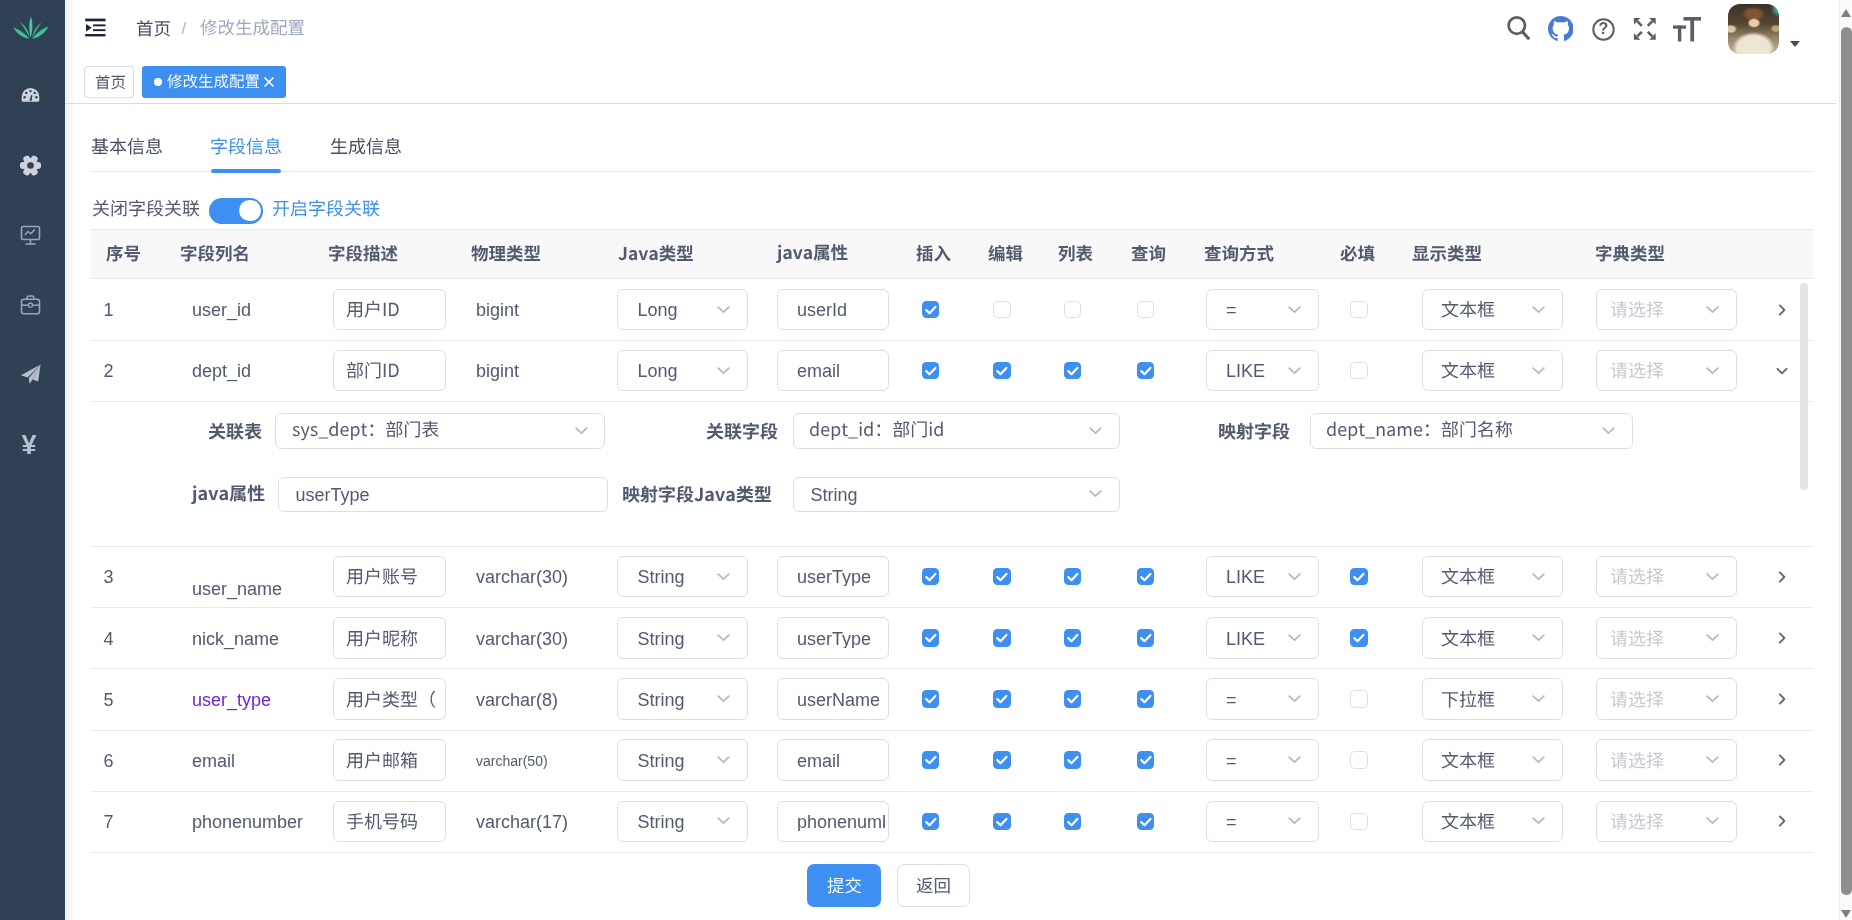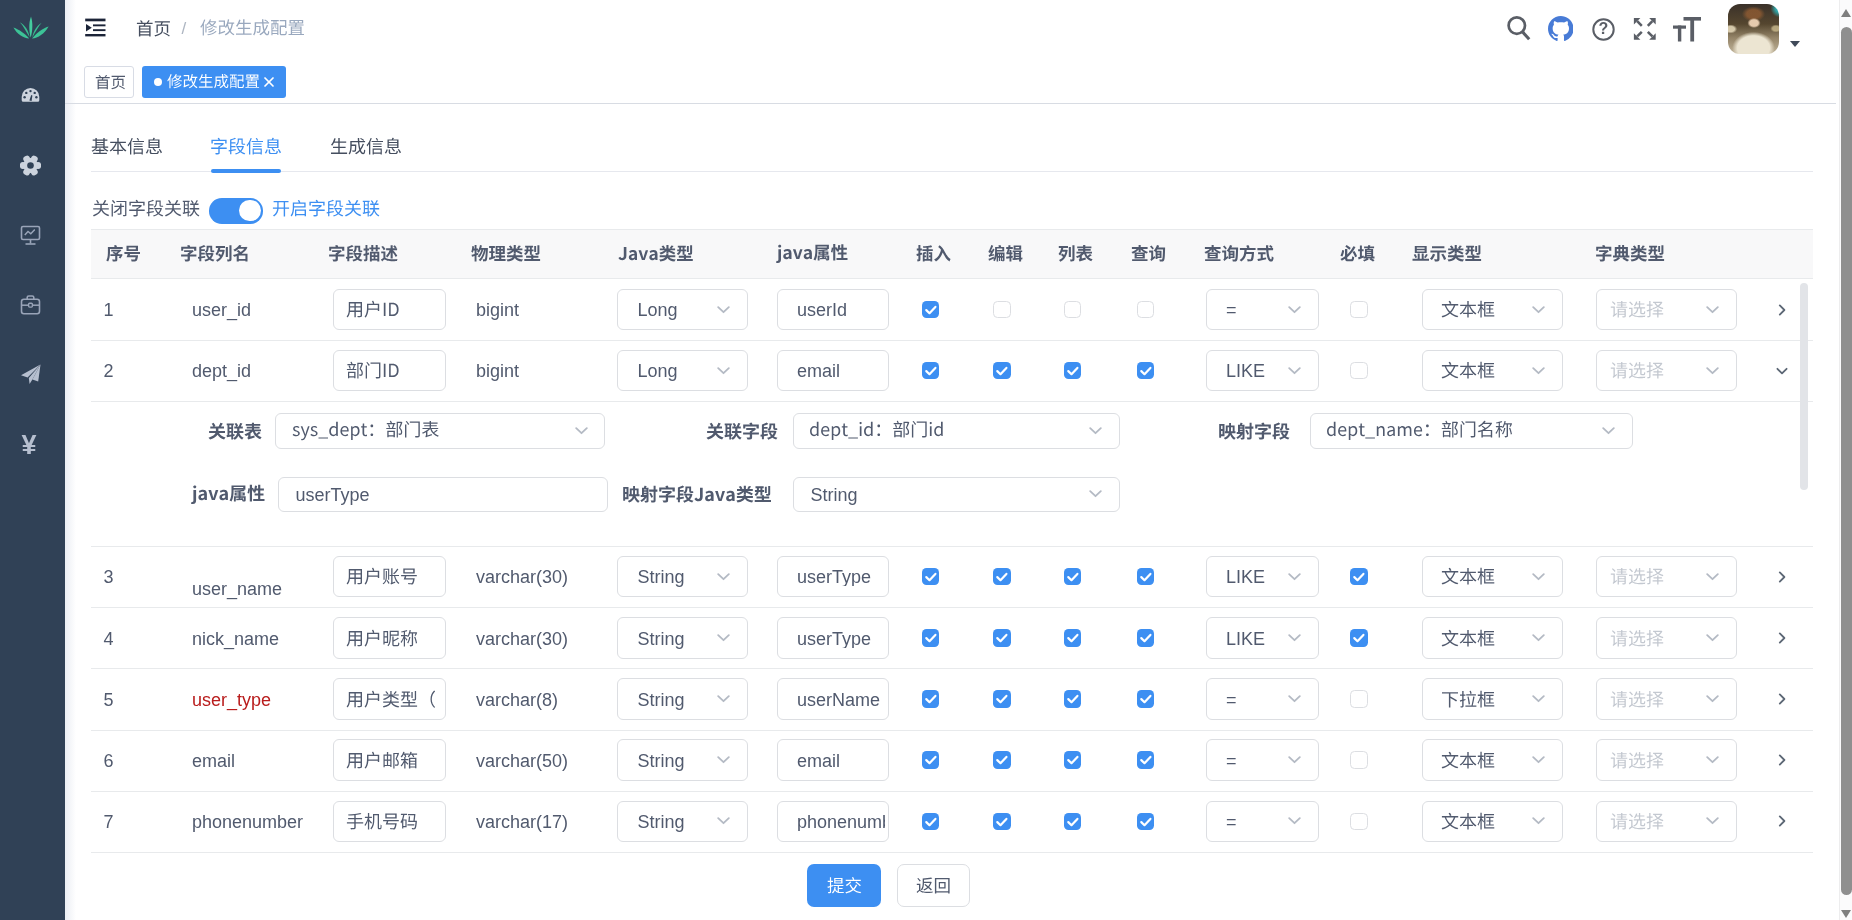--- a/index.html
+++ b/index.html
@@ -404,21 +404,21 @@
 <svg style="position:absolute;left:1705.8px;top:633.8px;z-index:6" width="13" height="8" viewBox="0 0 13 8">
     <polyline points="1.2,1.2 6.5,6.2 11.8,1.2" fill="none" stroke="#b4bac4" stroke-width="1.8" stroke-linecap="round" stroke-linejoin="round"></polyline>
   </svg>
 <svg style="position:absolute;left:1609.7px;top:644.6px;overflow:visible;z-index:5" width="1" height="1" viewBox="0 0 1 1">
     <path d="M1.9 -13.9C2.9 -13.0 4.0 -11.9 4.6 -11.1L5.5 -12.1C5.0 -12.8 3.7 -13.9 2.8 -14.7ZM0.8 -9.5V-8.2H3.5V-1.6C3.5 -0.8 2.9 -0.3 2.6 -0.0C2.8 0.2 3.2 0.8 3.3 1.1C3.6 0.7 4.0 0.4 7.1 -2.0C6.9 -2.2 6.7 -2.8 6.6 -3.1L4.8 -1.7V-9.5ZM8.9 -3.8H14.5V-2.3H8.9ZM8.9 -4.8V-6.2H14.5V-4.8ZM11.1 -15.1V-13.7H6.9V-12.7H11.1V-11.5H7.3V-10.5H11.1V-9.3H6.3V-8.2H17.3V-9.3H12.4V-10.5H16.2V-11.5H12.4V-12.7H16.7V-13.7H12.4V-15.1ZM7.6 -7.2V1.4H8.9V-1.3H14.5V-0.1C14.5 0.1 14.5 0.2 14.2 0.2C14.0 0.2 13.1 0.2 12.2 0.2C12.4 0.5 12.5 1.0 12.6 1.4C13.9 1.4 14.7 1.4 15.2 1.2C15.7 1.0 15.8 0.6 15.8 -0.1V-7.2Z M19.1 -13.8C20.1 -12.9 21.4 -11.6 21.9 -10.7L23.0 -11.6C22.4 -12.5 21.2 -13.7 20.1 -14.5ZM26.0 -14.6C25.6 -13.0 24.8 -11.4 23.9 -10.3C24.2 -10.2 24.8 -9.8 25.0 -9.6C25.4 -10.1 25.8 -10.7 26.2 -11.4H28.9V-8.8H23.8V-7.6H27.0C26.7 -5.3 26.0 -3.5 23.3 -2.6C23.6 -2.3 24.0 -1.8 24.1 -1.5C27.1 -2.7 28.0 -4.8 28.4 -7.6H30.2V-3.4C30.2 -2.1 30.5 -1.7 31.9 -1.7C32.1 -1.7 33.4 -1.7 33.6 -1.7C34.8 -1.7 35.1 -2.2 35.3 -4.5C34.9 -4.6 34.3 -4.8 34.1 -5.1C34.0 -3.2 33.9 -2.9 33.5 -2.9C33.2 -2.9 32.3 -2.9 32.1 -2.9C31.6 -2.9 31.6 -3.0 31.6 -3.4V-7.6H35.1V-8.8H30.2V-11.4H34.4V-12.6H30.2V-15.0H28.9V-12.6H26.7C27.0 -13.2 27.2 -13.7 27.3 -14.3ZM22.5 -8.2H19.0V-6.9H21.2V-1.5C20.4 -1.1 19.6 -0.5 18.8 0.3L19.7 1.4C20.7 0.3 21.7 -0.6 22.4 -0.6C22.8 -0.6 23.3 -0.1 24.0 0.3C25.2 1.0 26.7 1.2 28.8 1.2C30.6 1.2 33.6 1.1 35.0 1.0C35.0 0.6 35.2 -0.0 35.4 -0.4C33.6 -0.2 30.9 -0.1 28.8 -0.1C26.9 -0.1 25.4 -0.2 24.3 -0.8C23.4 -1.3 23.0 -1.8 22.5 -1.8Z M39.2 -15.1V-11.5H36.8V-10.2H39.2V-6.4C38.2 -6.1 37.4 -5.9 36.6 -5.7L37.0 -4.4L39.2 -5.1V-0.2C39.2 0.0 39.1 0.1 38.9 0.1C38.7 0.1 38.0 0.1 37.2 0.1C37.4 0.5 37.5 1.0 37.6 1.4C38.7 1.4 39.4 1.3 39.9 1.1C40.3 0.9 40.5 0.5 40.5 -0.2V-5.5L42.6 -6.2L42.4 -7.4L40.5 -6.8V-10.2H42.6V-11.5H40.5V-15.1ZM50.5 -12.9C49.8 -12.0 48.9 -11.2 47.9 -10.5C47.0 -11.2 46.2 -12.0 45.6 -12.9ZM43.1 -14.2V-12.9H44.3C44.9 -11.7 45.8 -10.7 46.9 -9.8C45.5 -8.9 43.9 -8.3 42.4 -7.9C42.6 -7.7 42.9 -7.2 43.1 -6.8C44.7 -7.3 46.4 -8.0 47.9 -9.0C49.3 -8.0 50.9 -7.3 52.7 -6.8C52.9 -7.2 53.3 -7.7 53.5 -8.0C51.8 -8.3 50.3 -8.9 49.0 -9.8C50.4 -10.8 51.6 -12.2 52.4 -13.8L51.6 -14.2L51.3 -14.2ZM47.2 -7.4V-5.8H43.5V-4.6H47.2V-2.8H42.6V-1.5H47.2V1.5H48.5V-1.5H53.2V-2.8H48.5V-4.6H51.9V-5.8H48.5V-7.4Z" fill="#c3c8d0"></path>
   </svg>
 <svg style="position:absolute;left:1777.0px;top:630.8px;z-index:5" width="10" height="14" viewBox="0 0 10 14">
     <polyline points="2.8,2.4 7.4,7 2.8,11.6" fill="none" stroke="#5c6775" stroke-width="1.8" stroke-linecap="round" stroke-linejoin="round"></polyline>
   </svg>
 <div style="position:absolute;left:103.5px;top:690.7px;font-size:18px;line-height:18px;color:#515a6e;font-weight:400;white-space:pre;z-index:5;">5</div>
-<div style="position:absolute;left:192.0px;top:690.7px;font-size:18px;line-height:18px;color:#b91c1c;font-weight:400;white-space:pre;z-index:5;">user_type</div>
+<div style="position:absolute;left:192.0px;top:690.7px;font-size:18px;line-height:18px;color:#6d28d9;font-weight:400;white-space:pre;z-index:5;">user_type</div>
 <div style="position:absolute;left:333.0px;top:678.2px;width:112.5px;height:41.6px;background:#fff;z-index:3;box-sizing:border-box;border:1px solid #dcdee2;border-radius:6px;"></div>
 <div style="position:absolute;left:345px;top:679.0px;width:98px;height:40px;overflow:hidden;z-index:5">
     <svg style="position:absolute;left:0.9px;top:26.8px;overflow:visible;z-index:5" width="1" height="1" viewBox="0 0 1 1">
       <path d="M2.8 -13.9V-7.3C2.8 -4.8 2.6 -1.6 0.6 0.6C0.9 0.8 1.4 1.3 1.6 1.5C3.0 0.0 3.6 -2.1 3.9 -4.1H8.4V1.3H9.8V-4.1H14.6V-0.4C14.6 -0.1 14.5 0.0 14.1 0.1C13.8 0.1 12.6 0.1 11.3 0.0C11.5 0.4 11.7 1.0 11.8 1.3C13.5 1.3 14.5 1.3 15.1 1.1C15.7 0.9 16.0 0.5 16.0 -0.4V-13.9ZM4.1 -12.6H8.4V-9.7H4.1ZM14.6 -12.6V-9.7H9.8V-12.6ZM4.1 -8.4H8.4V-5.4H4.0C4.1 -6.0 4.1 -6.7 4.1 -7.3ZM14.6 -8.4V-5.4H9.8V-8.4Z M22.4 -11.1H31.8V-7.5H22.4L22.4 -8.4ZM25.9 -14.9C26.3 -14.1 26.7 -13.1 26.9 -12.3H21.0V-8.4C21.0 -5.7 20.8 -1.9 18.6 0.7C18.9 0.9 19.5 1.3 19.8 1.5C21.5 -0.6 22.2 -3.6 22.4 -6.2H31.8V-5.0H33.2V-12.3H27.5L28.3 -12.6C28.1 -13.3 27.7 -14.4 27.2 -15.2Z M49.4 -14.8C49.0 -14.0 48.2 -12.9 47.6 -12.2L48.7 -11.8C49.4 -12.5 50.2 -13.4 50.8 -14.3ZM39.3 -14.2C40.0 -13.5 40.8 -12.4 41.2 -11.7L42.4 -12.3C42.0 -13.0 41.2 -14.0 40.4 -14.7ZM44.3 -15.1V-11.6H37.3V-10.4H43.2C41.7 -8.9 39.3 -7.6 37.0 -7.0C37.2 -6.8 37.6 -6.3 37.8 -5.9C40.3 -6.6 42.7 -8.1 44.3 -9.8V-6.8H45.6V-9.5C47.9 -8.4 50.6 -6.9 52.1 -6.0L52.7 -7.1C51.3 -8.0 48.7 -9.3 46.5 -10.4H52.8V-11.6H45.6V-15.1ZM44.3 -6.4C44.2 -5.7 44.1 -5.1 44.0 -4.5H37.2V-3.2H43.5C42.6 -1.5 40.8 -0.4 36.8 0.2C37.1 0.5 37.4 1.1 37.5 1.4C42.0 0.6 44.0 -0.8 45.0 -3.1C46.4 -0.6 48.9 0.9 52.5 1.4C52.6 1.1 53.0 0.5 53.3 0.2C50.1 -0.2 47.6 -1.3 46.3 -3.2H52.8V-4.5H45.4C45.6 -5.1 45.7 -5.7 45.8 -6.4Z M65.4 -14.1V-8.1H66.7V-14.1ZM68.8 -15.0V-7.0C68.8 -6.7 68.7 -6.7 68.4 -6.6C68.2 -6.6 67.3 -6.6 66.2 -6.7C66.4 -6.3 66.6 -5.8 66.7 -5.4C68.0 -5.4 68.8 -5.4 69.4 -5.7C69.9 -5.8 70.1 -6.2 70.1 -6.9V-15.0ZM61.0 -13.2V-10.7H58.8V-10.8V-13.2ZM55.2 -10.7V-9.5H57.4C57.2 -8.3 56.6 -7.1 55.1 -6.1C55.3 -5.9 55.8 -5.4 55.9 -5.2C57.8 -6.3 58.5 -7.9 58.7 -9.5H61.0V-5.6H62.3V-9.5H64.3V-10.7H62.3V-13.2H63.9V-14.4H55.8V-13.2H57.5V-10.8V-10.7ZM62.4 -6.0V-4.0H56.7V-2.7H62.4V-0.4H54.8V0.8H71.1V-0.4H63.8V-2.7H69.3V-4.0H63.8V-6.0Z M84.5 -6.8C84.5 -3.3 85.9 -0.5 88.1 1.7L89.2 1.2C87.1 -1.0 85.8 -3.6 85.8 -6.8C85.8 -10.0 87.1 -12.7 89.2 -14.8L88.1 -15.4C85.9 -13.2 84.5 -10.3 84.5 -6.8Z" fill="#515a6e"></path>
     </svg>
   </div>
 <div style="position:absolute;left:476.0px;top:690.7px;font-size:18px;line-height:18px;color:#515a6e;font-weight:400;white-space:pre;z-index:5;">varchar(8)</div>
 <div style="position:absolute;left:617.3px;top:678.2px;width:131.0px;height:41.6px;background:#fff;z-index:3;box-sizing:border-box;border:1px solid #dcdee2;border-radius:6px;"></div>
 <svg style="position:absolute;left:717.3px;top:695.0px;z-index:6" width="13" height="8" viewBox="0 0 13 8">
     <polyline points="1.2,1.2 6.5,6.2 11.8,1.2" fill="none" stroke="#b4bac4" stroke-width="1.8" stroke-linecap="round" stroke-linejoin="round"></polyline>
@@ -466,21 +466,21 @@
     <polyline points="2.8,2.4 7.4,7 2.8,11.6" fill="none" stroke="#5c6775" stroke-width="1.8" stroke-linecap="round" stroke-linejoin="round"></polyline>
   </svg>
 <div style="position:absolute;left:103.5px;top:751.9px;font-size:18px;line-height:18px;color:#515a6e;font-weight:400;white-space:pre;z-index:5;">6</div>
 <div style="position:absolute;left:192.0px;top:751.9px;font-size:18px;line-height:18px;color:#515a6e;font-weight:400;white-space:pre;z-index:5;">email</div>
 <div style="position:absolute;left:333.0px;top:739.4px;width:112.5px;height:41.6px;background:#fff;z-index:3;box-sizing:border-box;border:1px solid #dcdee2;border-radius:6px;"></div>
 <div style="position:absolute;left:345px;top:740.2px;width:98px;height:40px;overflow:hidden;z-index:5">
     <svg style="position:absolute;left:0.9px;top:26.8px;overflow:visible;z-index:5" width="1" height="1" viewBox="0 0 1 1">
       <path d="M2.8 -13.9V-7.3C2.8 -4.8 2.6 -1.6 0.6 0.6C0.9 0.8 1.4 1.3 1.6 1.5C3.0 0.0 3.6 -2.1 3.9 -4.1H8.4V1.3H9.8V-4.1H14.6V-0.4C14.6 -0.1 14.5 0.0 14.1 0.1C13.8 0.1 12.6 0.1 11.3 0.0C11.5 0.4 11.7 1.0 11.8 1.3C13.5 1.3 14.5 1.3 15.1 1.1C15.7 0.9 16.0 0.5 16.0 -0.4V-13.9ZM4.1 -12.6H8.4V-9.7H4.1ZM14.6 -12.6V-9.7H9.8V-12.6ZM4.1 -8.4H8.4V-5.4H4.0C4.1 -6.0 4.1 -6.7 4.1 -7.3ZM14.6 -8.4V-5.4H9.8V-8.4Z M22.4 -11.1H31.8V-7.5H22.4L22.4 -8.4ZM25.9 -14.9C26.3 -14.1 26.7 -13.1 26.9 -12.3H21.0V-8.4C21.0 -5.7 20.8 -1.9 18.6 0.7C18.9 0.9 19.5 1.3 19.8 1.5C21.5 -0.6 22.2 -3.6 22.4 -6.2H31.8V-5.0H33.2V-12.3H27.5L28.3 -12.6C28.1 -13.3 27.7 -14.4 27.2 -15.2Z M38.7 -6.2H40.9V-2.1H38.7ZM38.7 -7.4V-11.2H40.9V-7.4ZM44.3 -6.2V-2.1H42.1V-6.2ZM44.3 -7.4H42.1V-11.2H44.3ZM40.9 -15.1V-12.4H37.5V0.3H38.7V-0.9H44.3V0.0H45.5V-12.4H42.2V-15.1ZM47.3 -14.1V1.4H48.5V-12.9H51.4C50.9 -11.4 50.1 -9.6 49.5 -8.1C51.1 -6.4 51.6 -5.1 51.6 -4.0C51.6 -3.3 51.5 -2.8 51.1 -2.6C50.9 -2.4 50.6 -2.4 50.3 -2.4C50.0 -2.4 49.5 -2.4 48.9 -2.4C49.1 -2.0 49.2 -1.5 49.3 -1.1C49.8 -1.1 50.4 -1.1 50.9 -1.2C51.3 -1.2 51.7 -1.3 52.0 -1.5C52.6 -1.9 52.8 -2.8 52.8 -3.9C52.8 -5.1 52.5 -6.5 50.8 -8.2C51.6 -9.9 52.4 -12.0 53.1 -13.6L52.1 -14.2L51.9 -14.1Z M64.3 -5.3H69.1V-3.4H64.3ZM64.3 -6.3V-8.1H69.1V-6.3ZM64.3 -2.4H69.1V-0.5H64.3ZM62.9 -9.3V1.4H64.3V0.6H69.1V1.3H70.4V-9.3ZM57.3 -15.2C56.8 -13.4 55.8 -11.6 54.6 -10.4C55.0 -10.2 55.5 -9.8 55.8 -9.6C56.4 -10.3 57.0 -11.2 57.5 -12.2H58.2C58.6 -11.5 58.9 -10.6 59.1 -10.0H58.2V-8.0H55.1V-6.7H58.0C57.2 -4.8 55.8 -2.7 54.6 -1.5C54.9 -1.3 55.3 -0.8 55.5 -0.5C56.4 -1.5 57.4 -3.0 58.2 -4.6V1.4H59.5V-4.6C60.3 -3.8 61.2 -2.8 61.6 -2.3L62.4 -3.3C62.0 -3.8 60.3 -5.4 59.5 -6.0V-6.7H62.4V-8.0H59.5V-9.9L60.4 -10.3C60.2 -10.8 59.9 -11.5 59.6 -12.2H62.8V-13.4H58.0C58.3 -13.9 58.5 -14.4 58.6 -14.9ZM64.4 -15.2C63.9 -13.4 62.9 -11.7 61.7 -10.6C62.1 -10.4 62.6 -10.0 62.9 -9.8C63.5 -10.4 64.1 -11.3 64.6 -12.2H65.7C66.3 -11.4 66.9 -10.4 67.1 -9.8L68.3 -10.3C68.1 -10.8 67.6 -11.5 67.1 -12.2H71.1V-13.4H65.2C65.4 -13.9 65.6 -14.4 65.7 -14.9Z" fill="#515a6e"></path>
     </svg>
   </div>
-<div style="position:absolute;left:476.0px;top:751.9px;font-size:18px;line-height:18px;color:#515a6e;font-weight:400;white-space:pre;z-index:5;">varchar(50)</div>
+<div style="position:absolute;left:476.0px;top:751.9px;font-size:14px;line-height:18px;color:#515a6e;font-weight:400;white-space:pre;z-index:5;">varchar(50)</div>
 <div style="position:absolute;left:617.3px;top:739.4px;width:131.0px;height:41.6px;background:#fff;z-index:3;box-sizing:border-box;border:1px solid #dcdee2;border-radius:6px;"></div>
 <svg style="position:absolute;left:717.3px;top:756.2px;z-index:6" width="13" height="8" viewBox="0 0 13 8">
     <polyline points="1.2,1.2 6.5,6.2 11.8,1.2" fill="none" stroke="#b4bac4" stroke-width="1.8" stroke-linecap="round" stroke-linejoin="round"></polyline>
   </svg>
 <div style="position:absolute;left:637.5px;top:751.9px;font-size:18px;line-height:18px;color:#515a6e;font-weight:400;white-space:pre;z-index:5;">String</div>
 <div style="position:absolute;left:777.4px;top:739.4px;width:111.7px;height:41.6px;background:#fff;z-index:3;box-sizing:border-box;border:1px solid #dcdee2;border-radius:6px;"></div>
 <div style="position:absolute;left:797.0px;top:751.9px;font-size:18px;line-height:18px;color:#515a6e;font-weight:400;white-space:pre;z-index:5;width:88px;overflow:hidden;">email</div>
 <div style="position:absolute;left:921.9px;top:751.4px;width:17.6px;height:17.6px;background:#3d8ff2;z-index:4;box-sizing:border-box;border-radius:4.5px;"></div>
 <svg style="position:absolute;left:921.9px;top:751.4px;z-index:5" width="17.6" height="17.6" viewBox="0 0 17.6 17.6">
     <polyline points="4.3,9.1 7.5,12.2 13.4,5.9" fill="none" stroke="#fff" stroke-width="2.2" stroke-linecap="round" stroke-linejoin="round"></polyline>

